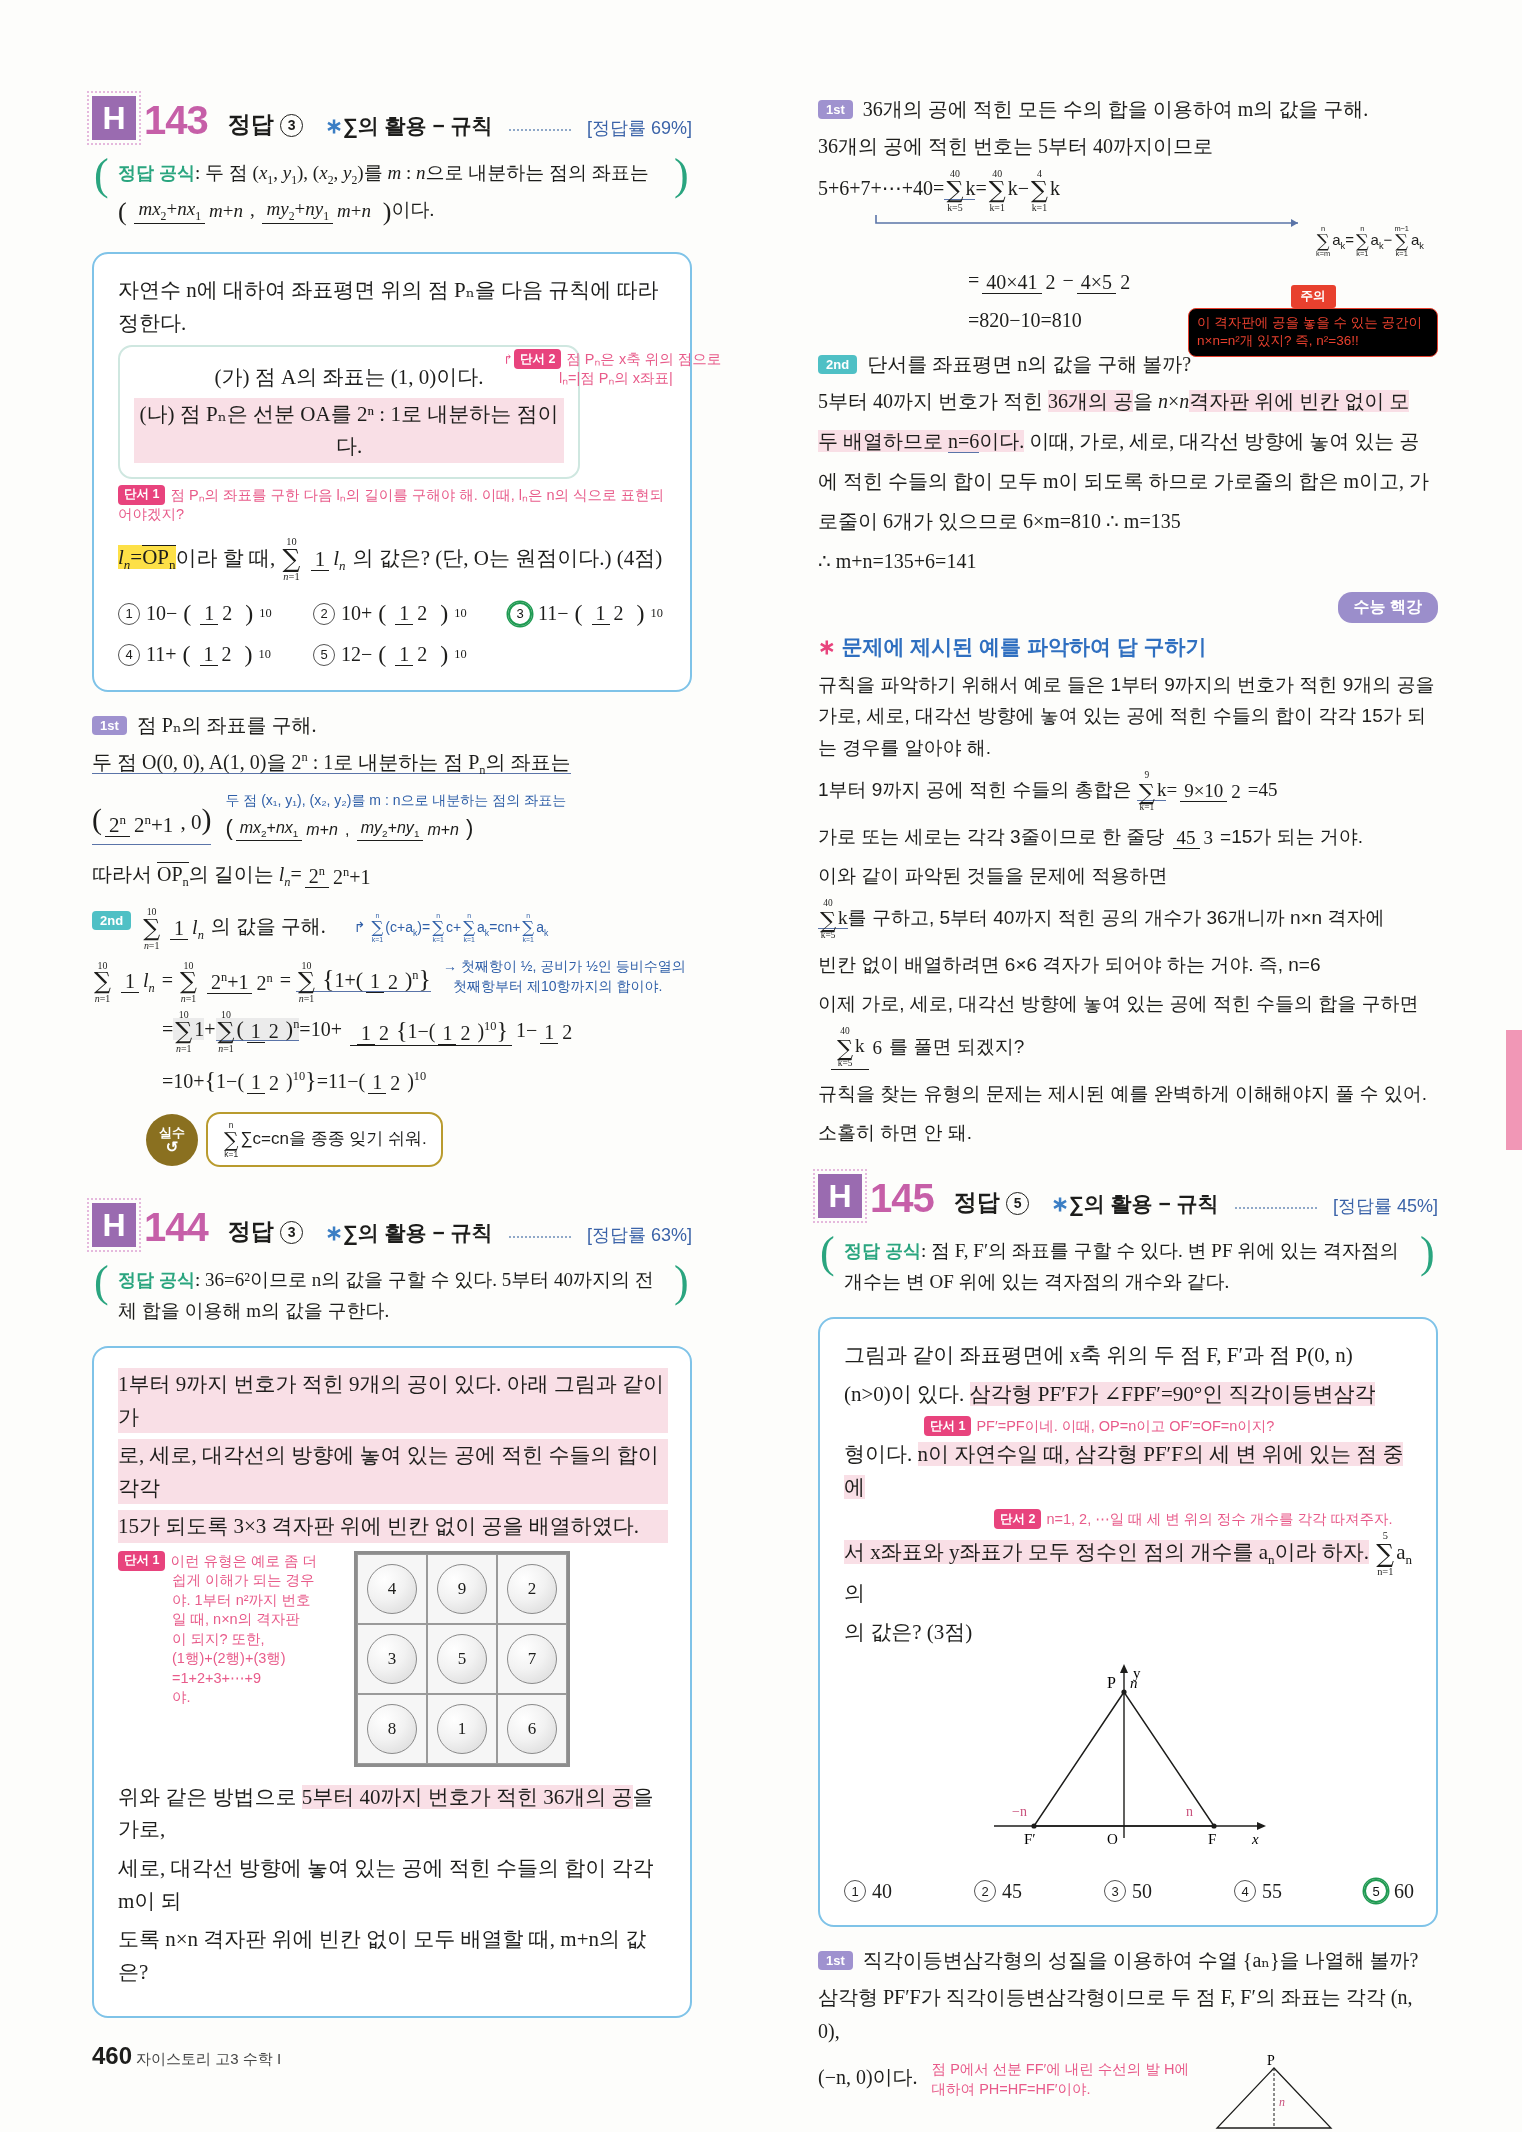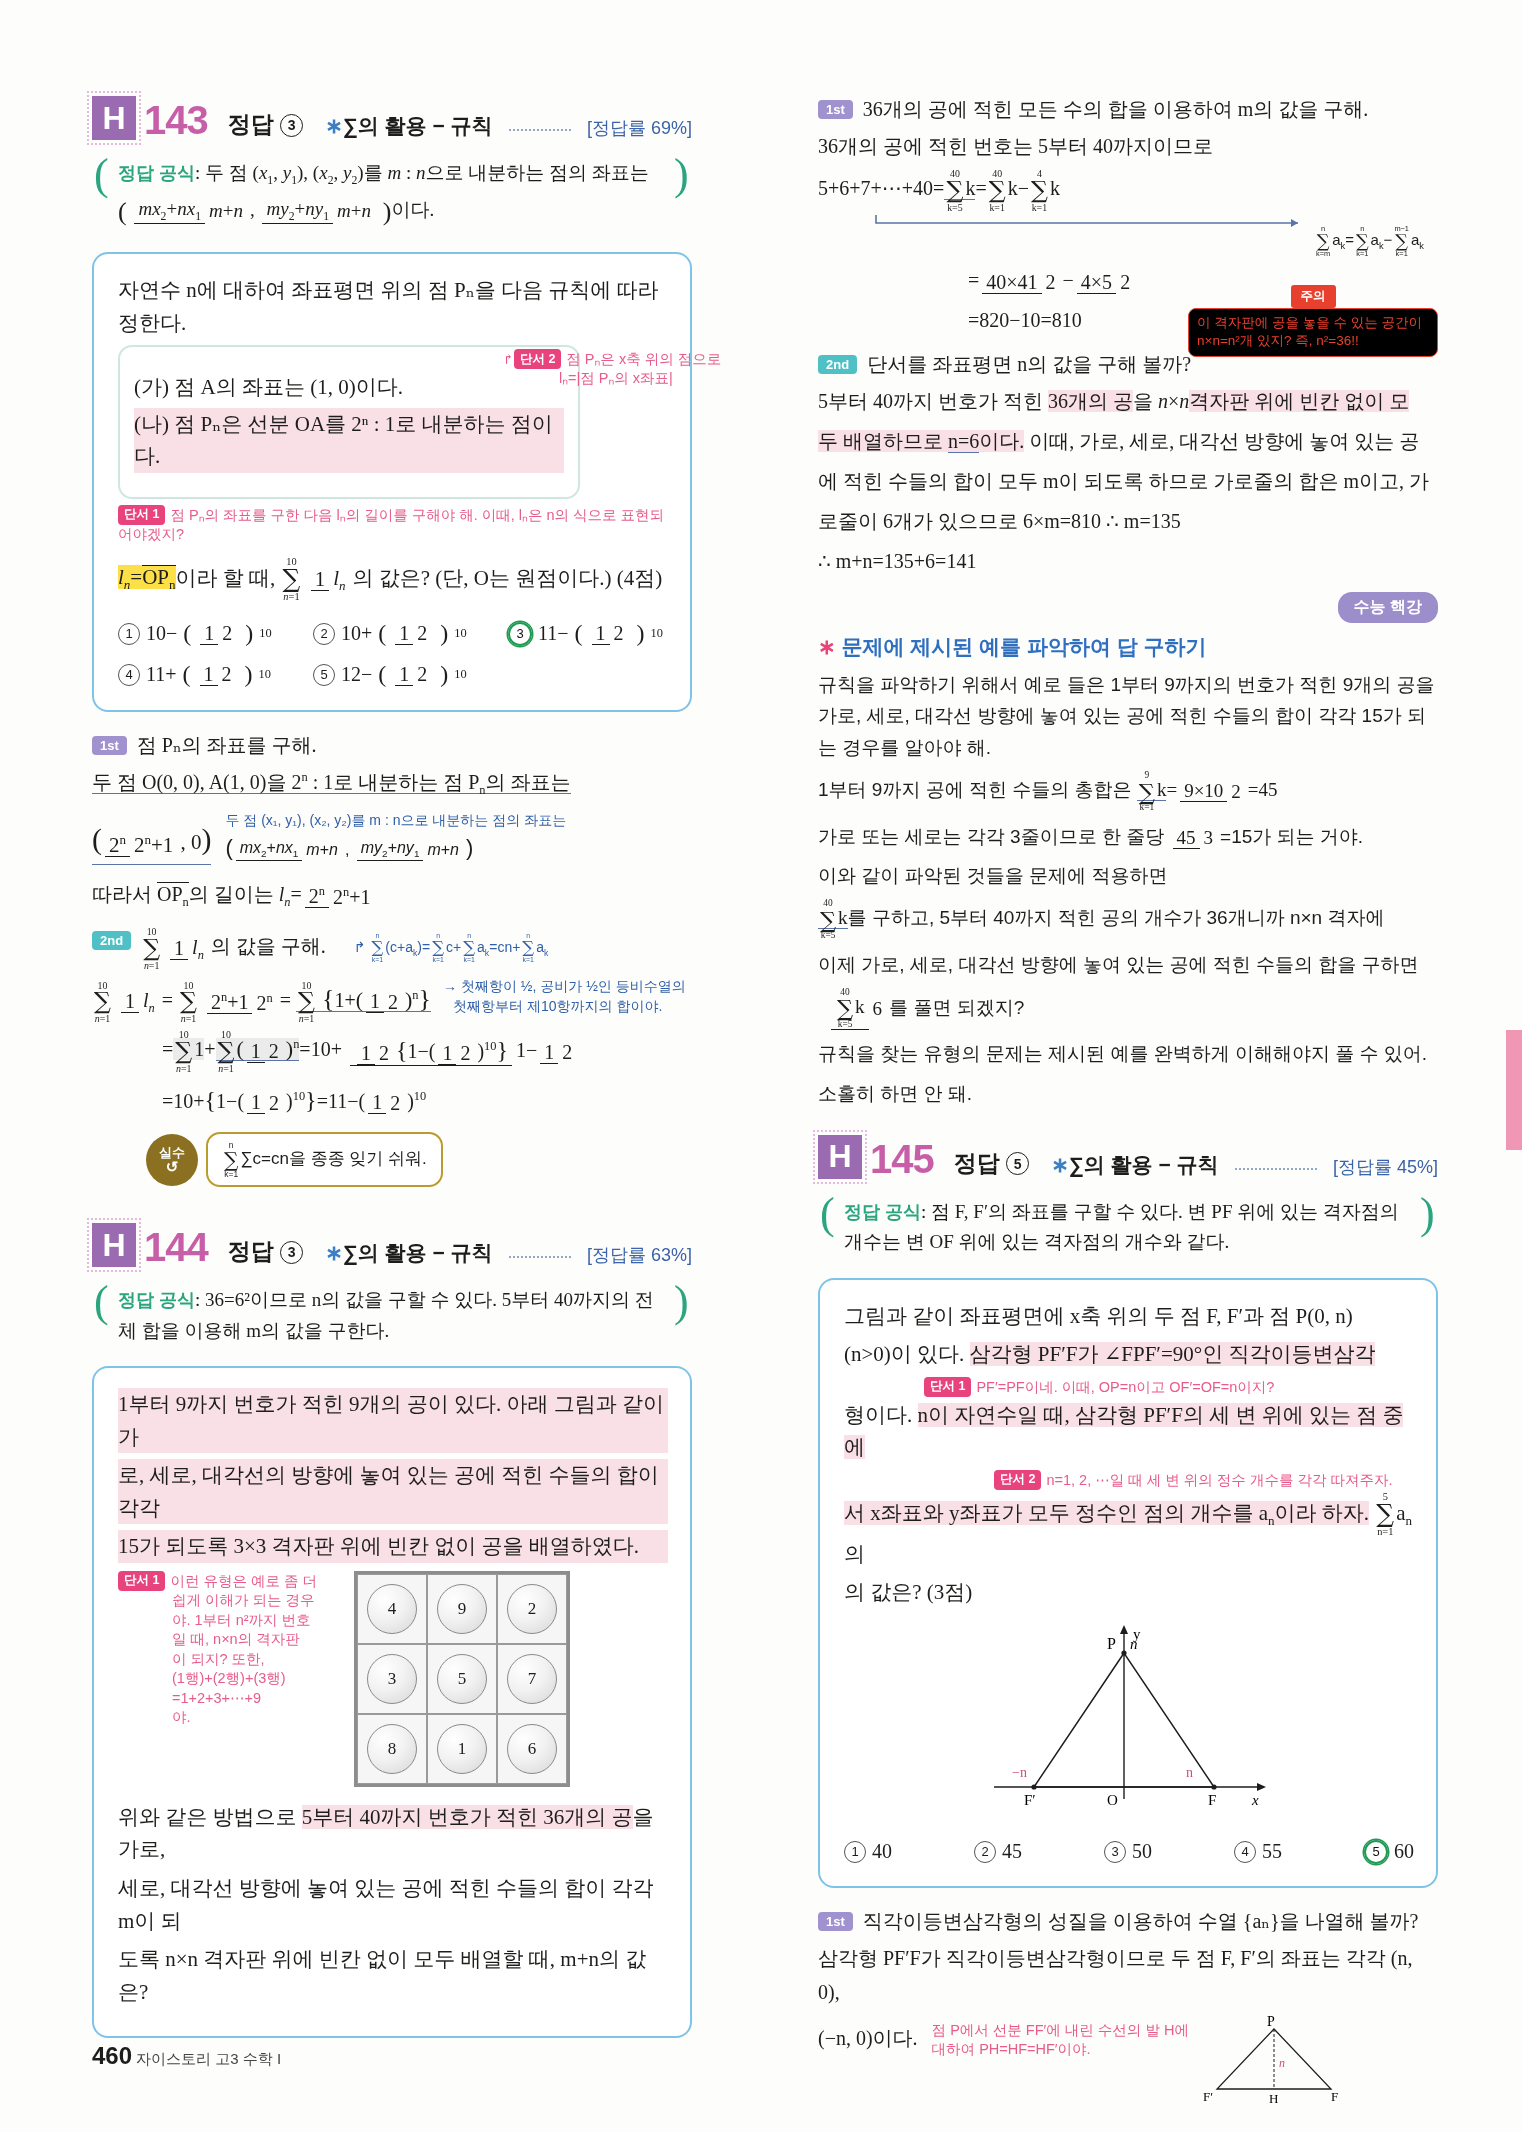--- a/index.html
+++ b/index.html
@@ -40,21 +40,21 @@
   .formula .br.l{left:2px;}
   .formula .br.r{right:2px;}
   .formula b.lbl{color:#2aa57f;font-family:"Liberation Sans",sans-serif;font-size:18px;}
 
   
   .pbox{border:2.5px solid #7fc3e8;border-radius:16px;padding:20px 22px 22px 24px;background:#fff;margin-bottom:20px;}
   .pbox p{margin:0 0 6px 0;font-size:21px;line-height:1.55;}
   .hl{background:#f9dfe6;}
   .hl2{background:#fde047;}
 
-  .condbox{border:2px solid #cfe7e0;border-radius:14px;padding:20px 14px;margin:0 0 6px 0;position:relative;}
+  .condbox{border:2px solid #cfe7e0;border-radius:14px;padding:10px 14px;margin:0 0 6px 0;position:relative;text-align:center;}
   .condbox p{font-size:21px;margin:4px 0;}
 
   
   .hint{color:#e85b8a;font-family:"Liberation Sans",sans-serif;font-size:14.5px;line-height:1.35;}
   .htag{display:inline-block;background:#e8437d;color:#fff;font-family:"Liberation Sans",sans-serif;
     font-size:12.5px;font-weight:bold;border-radius:4px;padding:1.5px 6px;margin-right:5px;vertical-align:1px;}
 
   
   .choices{display:flex;flex-wrap:wrap;margin-top:18px;font-size:20px;}
   .choices .ch{display:flex;align-items:center;gap:6px;}
@@ -549,20 +549,21 @@
             </span></span><span>=15가 되는 거야.</span>
       </p>
       <p>이와 같이 파악된 것들을 문제에 적용하면</p>
       <p>
         <span style="font-family:'Liberation Serif',serif;"><span class="u"><span class="sum">
                 <span class="lim">40</span>
                 <span class="sig">∑</span>
                 <span class="lim">k=5</span>
               </span>k</span></span><span>를 구하고, 5부터 40까지 적힌 공의 개수가 36개니까 n×n 격자에</span>
       </p>
+      <p>빈칸 없이 배열하려면 6×6 격자가 되어야 하는 거야. 즉, n=6</p>
       <p>이제 가로, 세로, 대각선 방향에 놓여 있는 공에 적힌 수들의 합을 구하면</p>
       <p style="margin-left:10px;">
         <span style="font-family:'Liberation Serif',serif;"><span class="frac">
               <span class="num"><span class="sum">
                   <span class="lim">40</span>
                   <span class="sig">∑</span>
                   <span class="lim">k=5</span>
                 </span>k</span>
               <span class="den">6</span>
             </span></span><span>를 풀면 되겠지?</span>

